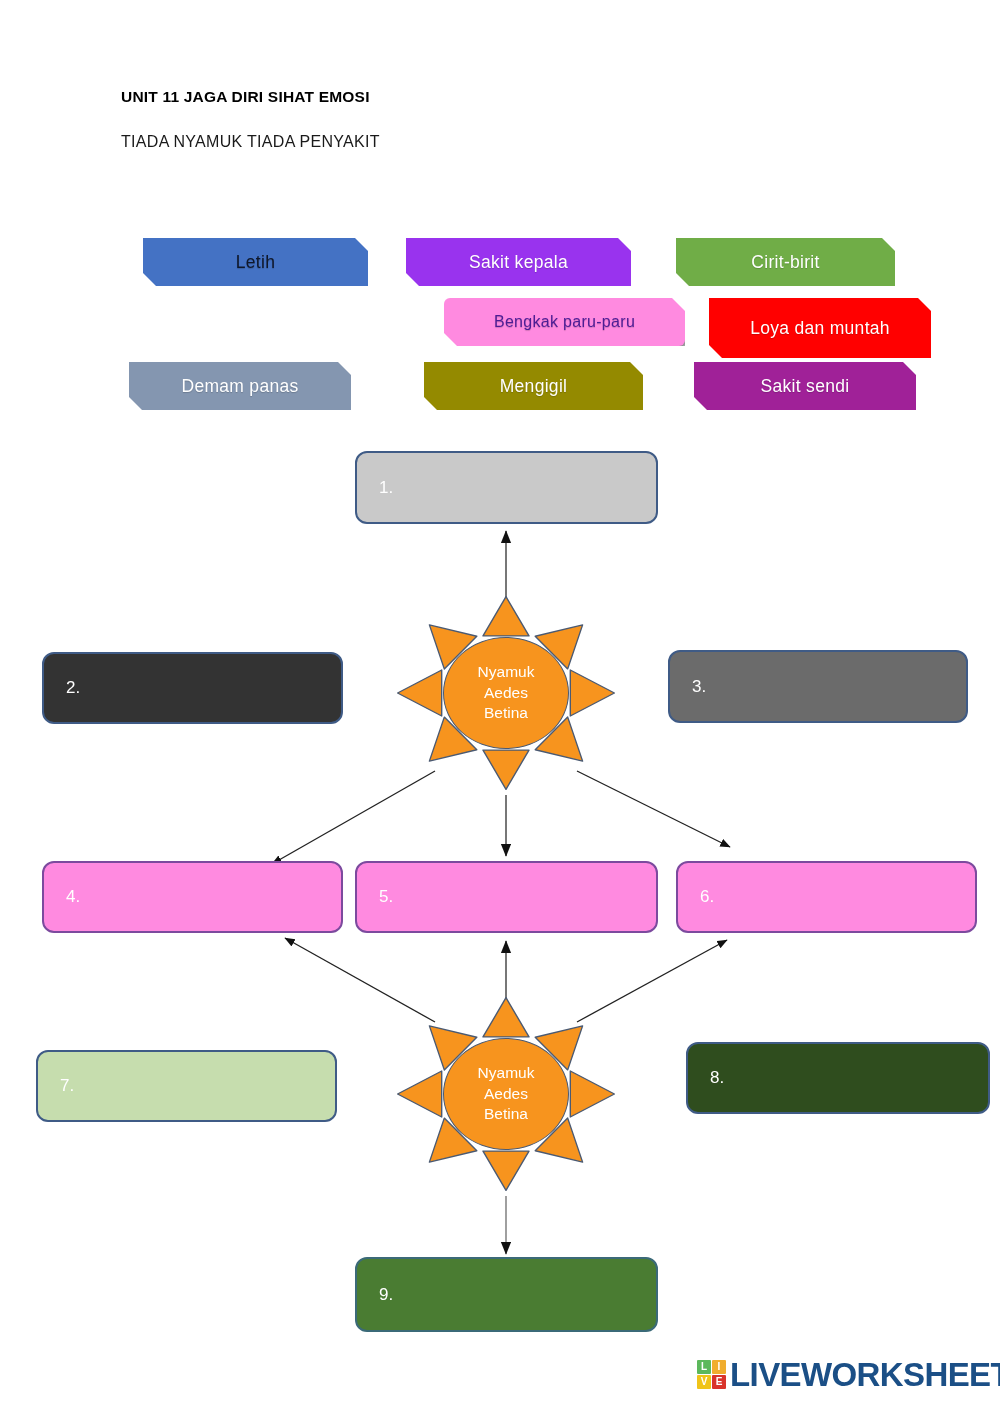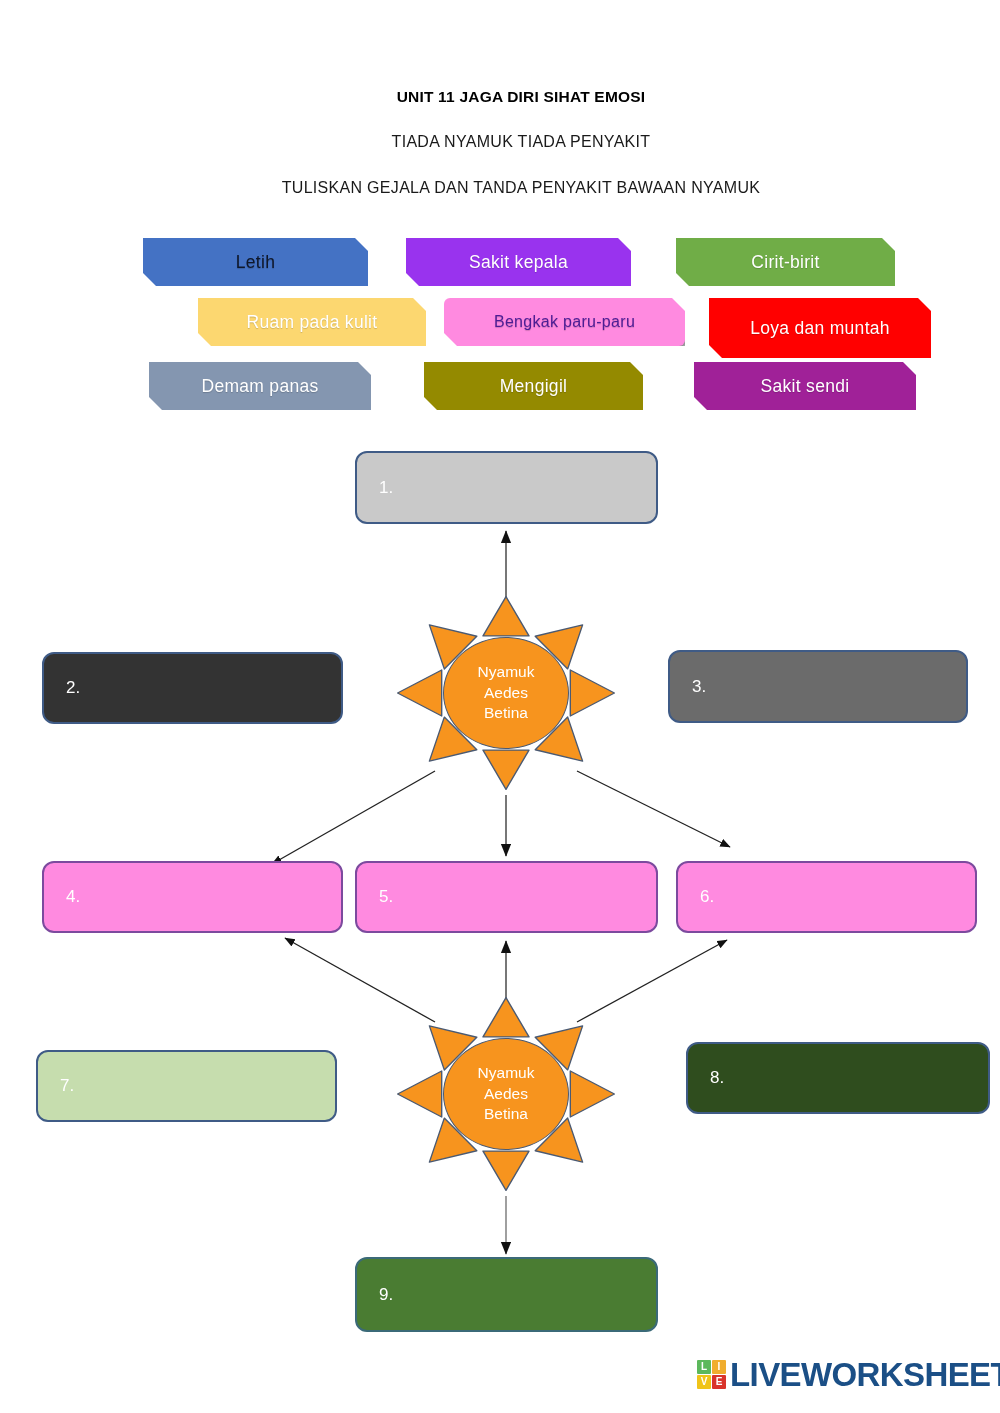--- a/index.html
+++ b/index.html
@@ -14,21 +14,20 @@
     font-family: "Liberation Sans", sans-serif;
     overflow: hidden;
   }
 
   
   #header-block {
     position: absolute;
     left: 121px;
     top: 88px;
     width: 800px;
-    text-align: center;
   }
   #worksheet-title {
     font-size: 15.5px;
     font-weight: bold;
     color: #000000;
     letter-spacing: 0.2px;
     margin: 0 0 28px 0;
     line-height: 1.1;
   }
   .subtitle-line {
@@ -151,31 +150,29 @@
     letter-spacing: -0.6px;
     line-height: 1;
   }
 </style>
 </head>
 <body>
 
 <div id="header-block">
   <div id="worksheet-title">UNIT 11 JAGA DIRI SIHAT EMOSI</div>
   <div class="subtitle-line">TIADA NYAMUK TIADA PENYAKIT</div>
-  <div class="subtitle-line">TULISKAN GEJALA DAN TANDA PENYAKIT BAWAAN NYAMUK</div>
 </div>
 
 <div id="word-bank">
     <div class="banner" style="left: 143px; top: 238px; width: 225px; height: 48px; background: rgb(68, 114, 196); color: #0f172a; font-size: 17.5px;">Letih</div>
     <div class="banner" style="left: 676px; top: 238px; width: 219px; height: 48px; background: rgb(112, 173, 71); color: rgb(255, 255, 255); font-size: 17.5px;">Cirit-birit</div>
     <div class="banner" style="left: 406px; top: 238px; width: 225px; height: 48px; background: rgb(153, 51, 238); color: rgb(255, 255, 255); font-size: 17.5px;">Sakit kepala</div>
-    <div class="banner" style="left: 198px; top: 298px; width: 228px; height: 48px; background: rgb(252, 215, 112); color: rgb(255, 255, 255); font-size: 17.5px;">Ruam pada kulit</div>
     <div class="banner" style="left: 444px; top: 298px; width: 241px; height: 48px; background: rgb(255, 138, 224); color: #4c1d95; font-size: 16px; border-radius: 6px;">Bengkak paru-paru</div>
     <div class="banner" style="left: 709px; top: 298px; width: 222px; height: 60px; background: rgb(255, 0, 0); color: rgb(255, 255, 255); font-size: 17.5px;">Loya dan muntah</div>
-    <div class="banner" style="left: 149px; top: 362px; width: 222px; height: 48px; background: rgb(132, 150, 176); color: rgb(255, 255, 255); font-size: 17.5px;">Demam panas</div>
+    <div class="banner" style="left: 129px; top: 362px; width: 222px; height: 48px; background: rgb(132, 150, 176); color: rgb(255, 255, 255); font-size: 17.5px;">Demam panas</div>
     <div class="banner" style="left: 424px; top: 362px; width: 219px; height: 48px; background: rgb(148, 138, 0); color: rgb(255, 255, 255); font-size: 17.5px;">Mengigil</div>
     <div class="banner" style="left: 694px; top: 362px; width: 222px; height: 48px; background: rgb(160, 33, 152); color: rgb(255, 255, 255); font-size: 17.5px; text-align: center;">Sakit sendi</div>
   </div>
 
 <svg id="connectors" viewBox="0 0 1000 1413" width="1000" height="1413">
   <defs>
     <marker id="arrowhead" markerWidth="9" markerHeight="9" refX="7.5" refY="3.2" orient="auto" markerUnits="strokeWidth">
       <path d="M0,0 L8,3.2 L0,6.4 z" fill="#111111"></path>
     </marker>
   </defs>

